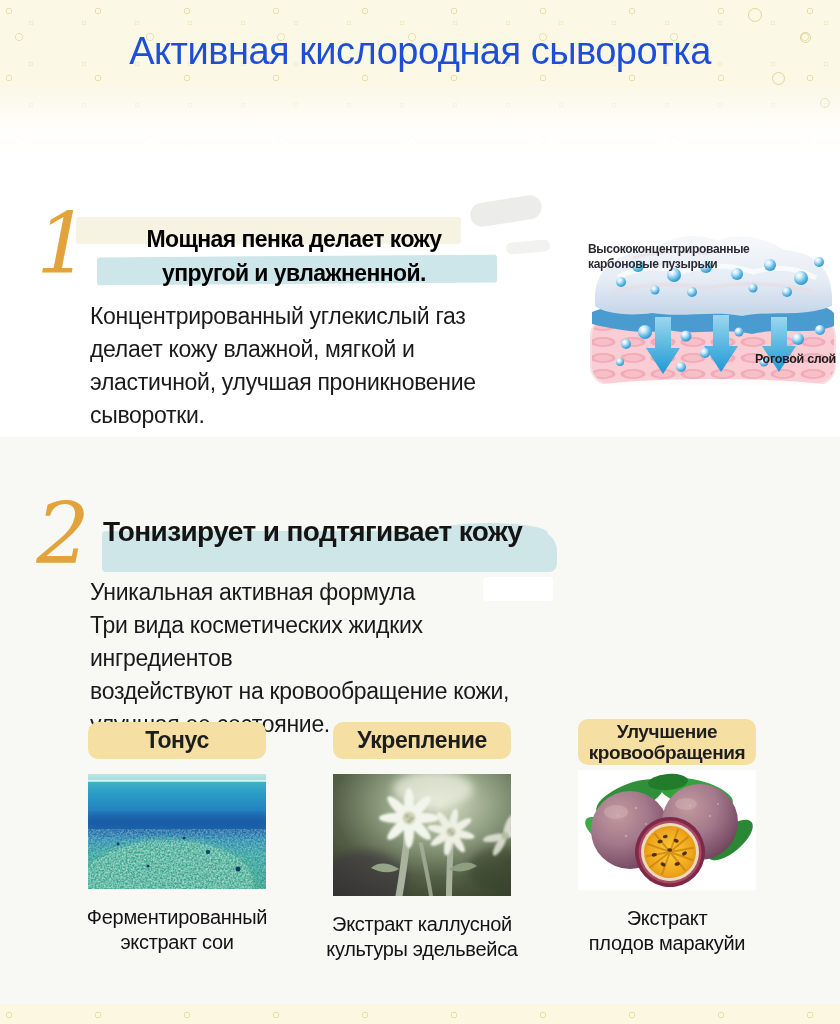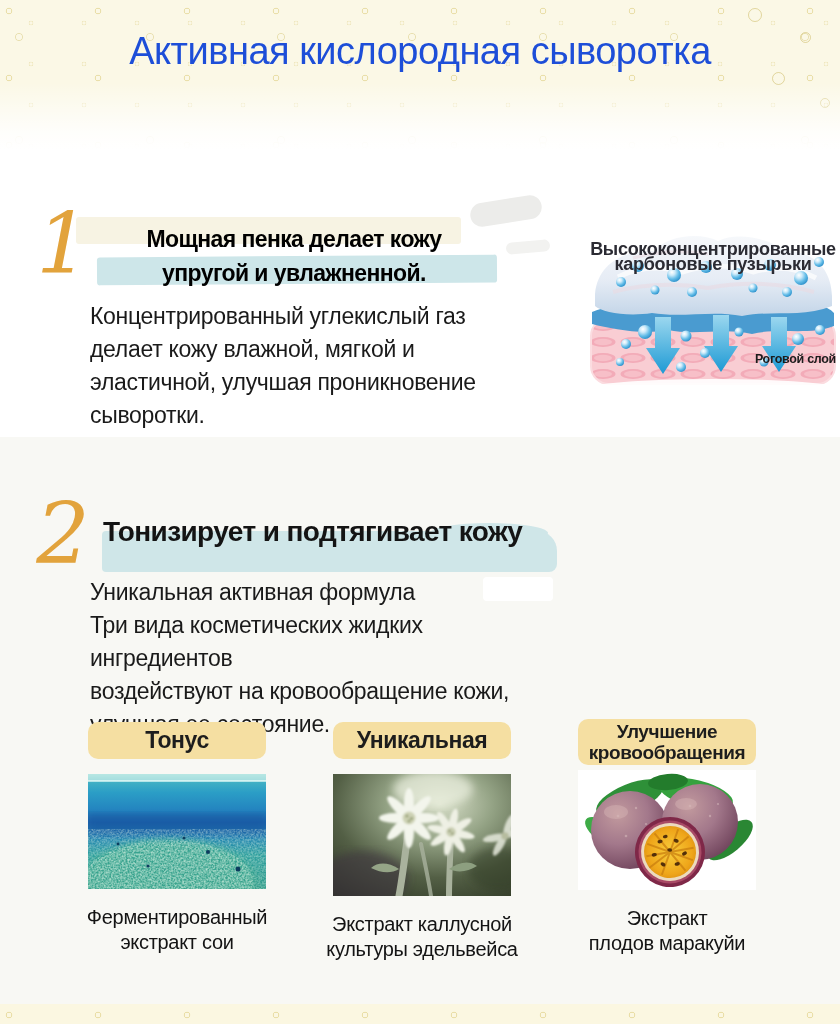--- a/index.html
+++ b/index.html
@@ -60,22 +60,22 @@
     font-size:23px;line-height:33px;letter-spacing:-0.3px;color:#1a1a1a;z-index:2;
   }
   .body1{top:300px;}
   .body2{top:576px;z-index:2;}
   
   .sec2bg{position:absolute;left:0;top:437px;width:840px;height:568px;background:#f8f8f4;}
   
   .diagram{position:absolute;left:588px;top:222px;width:250px;height:175px;z-index:2;}
   .diagram svg{position:absolute;left:0;top:0;}
   .diag-top{
-    position:absolute;left:0;top:20px;width:100%;text-align:center;
-    font-size:18px;line-height:15px;font-weight:bold;letter-spacing:-0.3px;color:#2b2b33;
+    position:absolute;left:0;top:20px;width:100%;
+    font-size:12px;line-height:15px;font-weight:bold;letter-spacing:-0.3px;color:#2b2b33;
   }
   .diag-bottom{
     position:absolute;right:2px;top:130px;
     font-size:12.5px;font-weight:bold;letter-spacing:-0.3px;color:#1c1c1c;
   }
   
   .col{position:absolute;width:178px;text-align:center;z-index:2;}
   .col1{left:88px;top:722px;}
   .col2{left:333px;top:722px;}
   .col3{left:578px;top:719px;}
@@ -245,21 +245,21 @@
             <circle cx="60" cy="92" r="1.6"></circle>
           <circle cx="30" cy="70" r="1.4"></circle>
             <circle cx="96" cy="64" r="1.5"></circle>
         </g>
       </svg>
       <div class="caption pre">Ферментированный
 экстракт сои</div>
     </div>
 
     <div class="col col2">
-      <div class="tag">Уникальная</div>
+      <div class="tag">Укрепление</div>
       <svg class="ingimg" viewBox="0 0 178 122" width="178" height="122">
         <defs>
           <radialGradient id="edbg" cx="0.6" cy="0.25" r="1">
             <stop offset="0" stop-color="#d8dfc9"></stop>
               <stop offset="0.3" stop-color="#93a284"></stop>
             <stop offset="0.6" stop-color="#535f45"></stop>
               <stop offset="1" stop-color="#272f1e"></stop>
           </radialGradient>
           <filter id="blur1">
               <feGaussianBlur stdDeviation="0.8"></feGaussianBlur>

